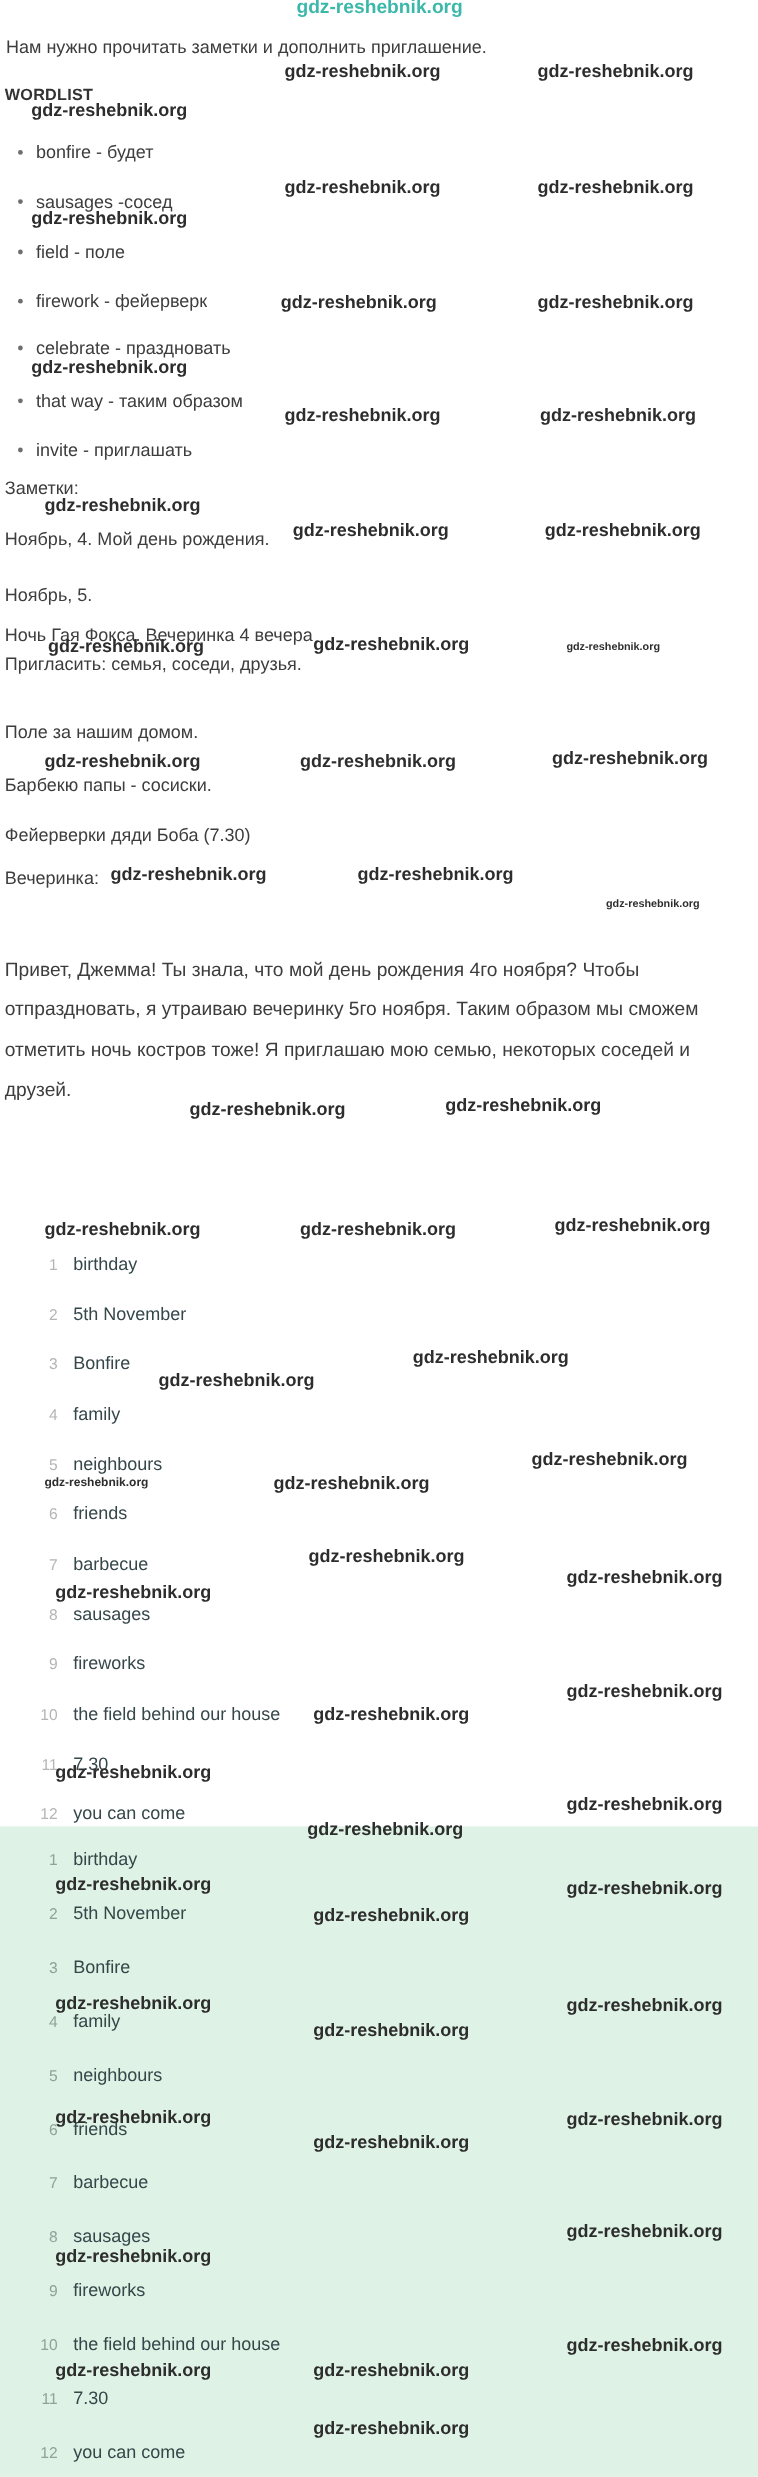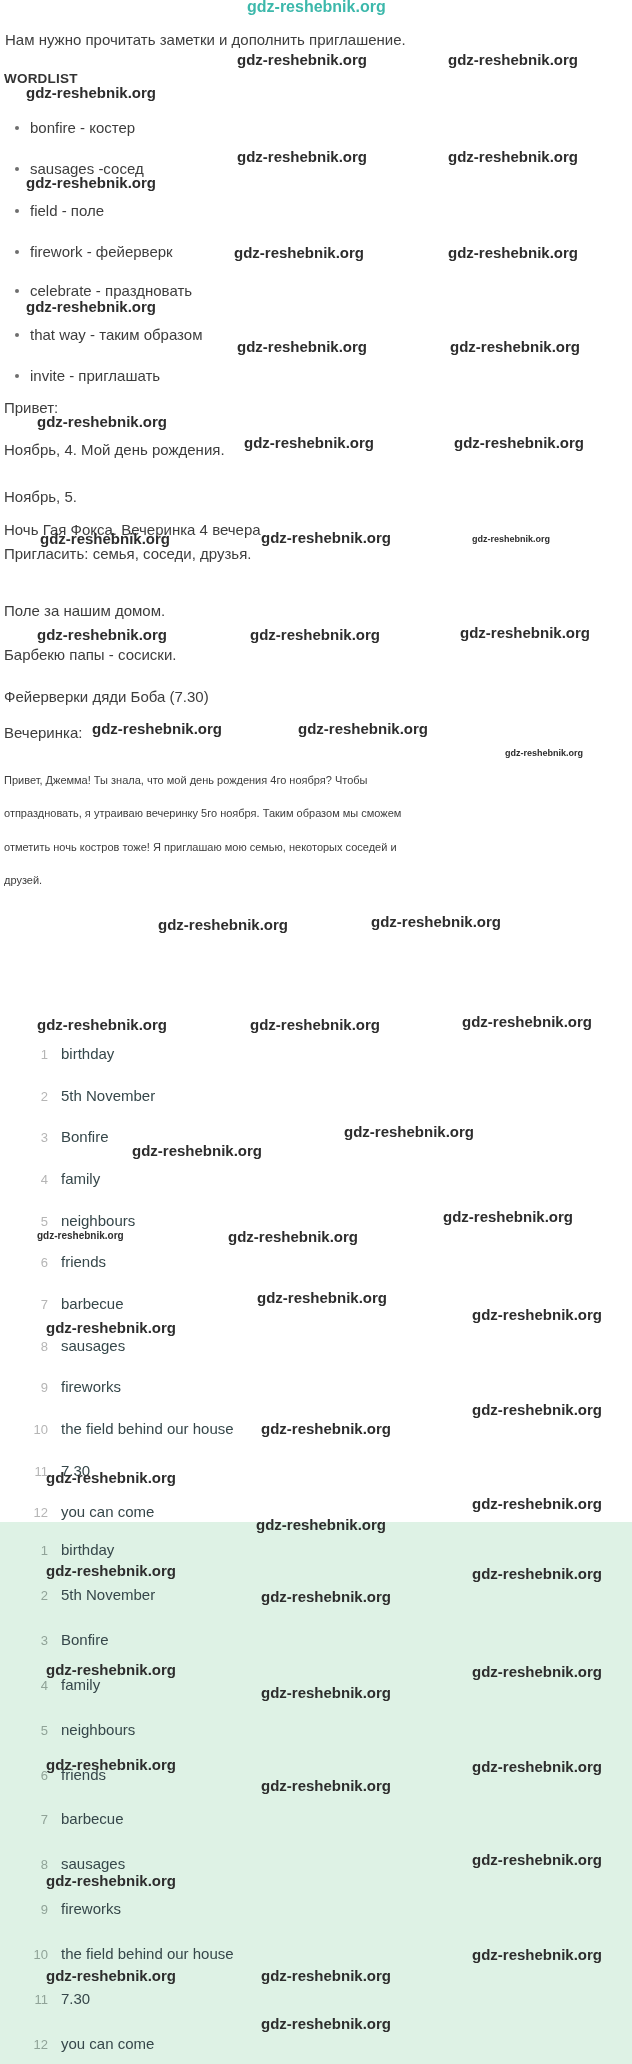--- a/index.html
+++ b/index.html
@@ -15,51 +15,51 @@
     color:var(--watermark,#2d2d2d);white-space:nowrap;
   }
   .wm.teal{color:var(--watermark-top,#3cb8ab);}
   .intro{position:absolute;left:5px;top:31px;font-size:15px;color:var(--body-text,#3d3d3d);}
   .wordlist-title{position:absolute;left:4px;top:71px;font-size:13.5px;font-weight:bold;color:#333;letter-spacing:.2px;}
   .wl-item{position:absolute;left:15px;font-size:15px;color:var(--body-text,#3d3d3d);white-space:nowrap;}
   .dot{display:inline-block;width:4px;height:4px;border-radius:50%;background:#6e6e6e;margin-right:11px;vertical-align:3px;}
   .note-label{position:absolute;left:4px;top:399px;font-size:15px;color:var(--body-text,#3d3d3d);}
   .note-line{position:absolute;left:4px;font-size:15px;color:var(--body-text,#3d3d3d);white-space:nowrap;}
   .para{
-    position:absolute;left:4px;width:624px;font-size:11px;line-height:33.4px;
-    color:var(--body-text,#3d3d3d);white-space:pre-line;
+    position:absolute;left:4px;width:624px;font-size:16px;line-height:33.4px;
+    color:var(--body-text,#3d3d3d);white-space:pre-line;margin-top:28px;
   }
   .para1{top:764px;}
   .para2{top:900px;}
   .ans-row{position:absolute;left:24px;font-size:15px;white-space:nowrap;}
   .ans-row .num{display:inline-block;width:24px;text-align:right;margin-right:13px;font-size:13px;color:var(--answer-number,#b5b5b5);}
   .ans-row .txt{color:var(--answer-text,#36474a);}
   .ans-row.green .num{color:var(--answer-number-green,#90a398);}
   .green-bg{position:absolute;left:0;right:0;top:1522px;bottom:0;background:var(--highlight-bg,#def2e5);}
 </style>
 </head>
 <body>
 
 <div class="page">
 
   <p class="intro">Нам нужно прочитать заметки и дополнить приглашение.</p>
 
   <div class="wordlist-title">WORDLIST</div>
 
   <div>
-      <div class="wl-item" style="top: 119px;"><span class="dot"></span><span class="wl-text">bonfire - костер</span></div>
+      <div class="wl-item" style="top: 119px;"><span class="dot"></span><span class="wl-text">bonfire - будет</span></div>
       <div class="wl-item" style="top: 160.4px;"><span class="dot"></span><span class="wl-text">sausages -сосед</span></div>
       <div class="wl-item" style="top: 201.8px;"><span class="dot"></span><span class="wl-text">field - поле</span></div>
       <div class="wl-item" style="top: 243.2px;"><span class="dot"></span><span class="wl-text">firework - фейерверк</span></div>
       <div class="wl-item" style="top: 282px;"><span class="dot"></span><span class="wl-text">celebrate - праздновать</span></div>
       <div class="wl-item" style="top: 326px;"><span class="dot"></span><span class="wl-text">that way - таким образом</span></div>
       <div class="wl-item" style="top: 367.4px;"><span class="dot"></span><span class="wl-text">invite - приглашать</span></div>
     </div>
 
-  <div class="note-label">Привет:</div>
+  <div class="note-label">Заметки:</div>
 
   <div>
       <div class="note-line" style="top: 441px; text-align: center;">Ноябрь, 4. Мой день рождения.</div>
       <div class="note-line" style="top: 488px;">Ноябрь, 5.</div>
       <div class="note-line" style="top: 521px;">Ночь Гая Фокса. Вечеринка 4 вечера</div>
       <div class="note-line" style="top: 545px;">Пригласить: семья, соседи, друзья.</div>
       <div class="note-line" style="top: 602px;">Поле за нашим домом.</div>
       <div class="note-line" style="top: 646px;">Барбекю папы - сосиски.</div>
       <div class="note-line" style="top: 688px;">Фейерверки дяди Боба (7.30)</div>
       <div class="note-line" style="top: 724px;">Вечеринка:</div>

